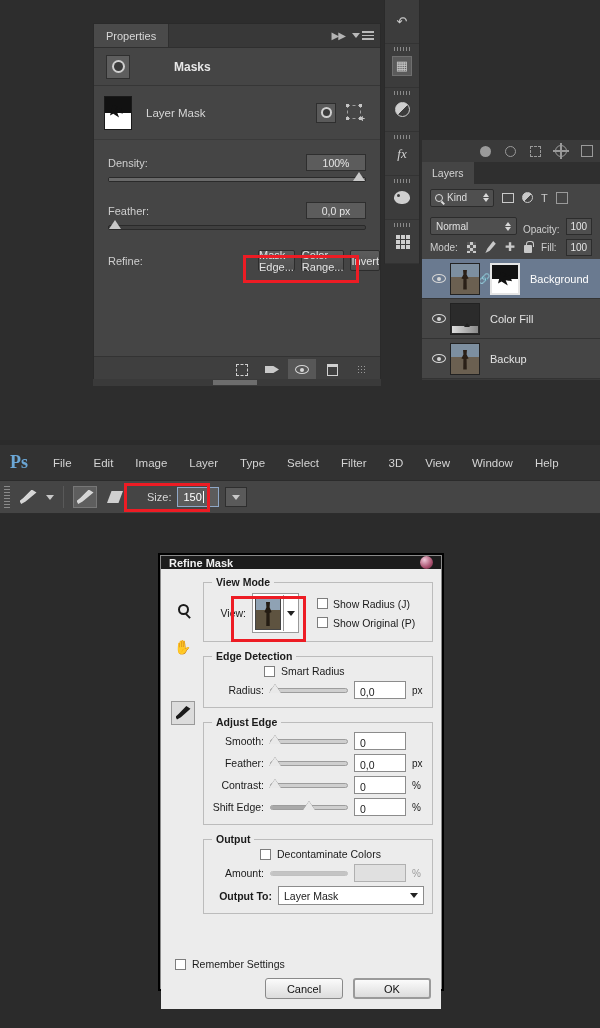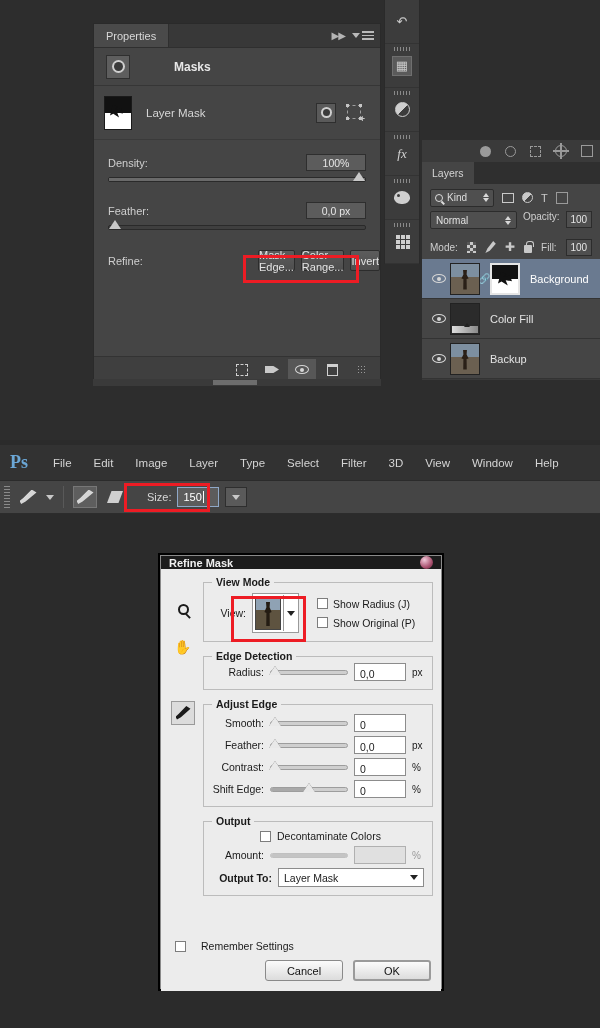--- a/index.html
+++ b/index.html
@@ -175,21 +175,21 @@
   .magnifier::after { content:""; position:absolute; right:-3px; bottom:-3px; width:4px; height:1.5px; background:#ddd; transform: rotate(45deg); }
   .spin { margin-left: auto; display: flex; flex-direction: column; gap: 1px; }
   .spin i { width:0;height:0;border-left:3px solid transparent;border-right:3px solid transparent; }
   .spin i.u { border-bottom: 4px solid #d8d8d8; }
   .spin i.d { border-top: 4px solid #d8d8d8; }
   .fico { color: #c9c9c9; font-size: 11px; display: flex; align-items: center; }
   .img-ico { width: 12px; height: 10px; border: 1.5px solid #c9c9c9; }
   .circ-ico { width: 11px; height: 11px; border-radius: 50%; border: 1.5px solid #c9c9c9;
      background: linear-gradient(135deg,#c9c9c9 50%, transparent 50%); }
 
-  .lp-blend { height: 24px; display: flex; align-items: flex-start; gap: 6px; padding: 0 8px; background: #454545; }
+  .lp-blend { height: 24px; display: flex; align-items: flex-end; gap: 6px; padding: 0 8px; background: #454545; }
   .lp-select {
     width: 98px; height: 18px; background: #4f4f4f; border: 1px solid #2c2c2c; border-radius: 2px;
     display: flex; align-items: center; padding: 0 5px; color: #e0e0e0; font-size: 10px;
   }
   .lp-small-label { color: #cfcfcf; font-size: 10px; }
   .lp-val { width: 30px; height: 17px; background: #4f4f4f; border: 1px solid #2c2c2c; color: #e6e6e6; font-size: 10px;
     display:flex; align-items:center; justify-content:center; }
 
   .lp-lock { height: 24px; display: flex; align-items: center; gap: 9px; padding: 0 8px; background: #454545; }
   .checker { width: 11px; height: 11px;
@@ -309,21 +309,21 @@
   .sld.dim { background: #e0e0e0; border-color: #c0c0c0; }
   .sld.dim > .fillg { background: #c4c4c4; }
 
   .outsel {
     flex: 1; height: 19px; background: #fff; border: 1px solid #8c8c8c; display: flex; align-items: center;
     padding: 0 5px; font-size: 10.5px; color: #1a1a1a;
   }
   .outsel .tri-down { margin-left: auto; }
 
   .dlg-foot { padding: 4px 10px 10px 14px; background: #ececec; }
-  .foot-row { display: flex; align-items: center; gap: 15px; margin-top: 32px; }
+  .foot-row { display: flex; align-items: center; gap: 6px; margin-top: 32px; }
   .foot-btns { display: flex; gap: 10px; justify-content: flex-end; margin-top: 8px; }
   .dlg-btn {
     width: 78px; height: 21px; background: linear-gradient(#fbfbfb,#dcdcdc); border: 1px solid #8a8a8a;
     border-radius: 3px; font-size: 11px; color: #111; display: flex; align-items: center; justify-content: center;
   }
   .dlg-btn.primary { border: 2px solid #9a9a9a; }
   .dim-lab { color: #9a9a9a; }
 </style>
 </head>
 <body>
@@ -616,20 +616,24 @@
               <span style="display:flex;align-items:center;gap:5px;">
                 <span class="chk"></span>
                 <span class="chk-lab">Show Original (P)</span>
               </span>
             </span>
           </div>
         </div>
 
         <div class="group">
           <span class="legend">Edge Detection</span>
+          <div class="row" style="margin-top:6px;padding-left:52px;">
+            <span class="chk"></span>
+            <span class="chk-lab">Smart Radius</span>
+          </div>
           <div class="row">
             <span class="lab" style="width:52px;">Radius:</span>
             <span class="sld">
               <span class="sld-thumb" style="left:-2px;"></span>
             </span>
             <span class="numbox">
                 <span>0,0</span>
               </span>
             <span class="unit">px</span>
           </div>

